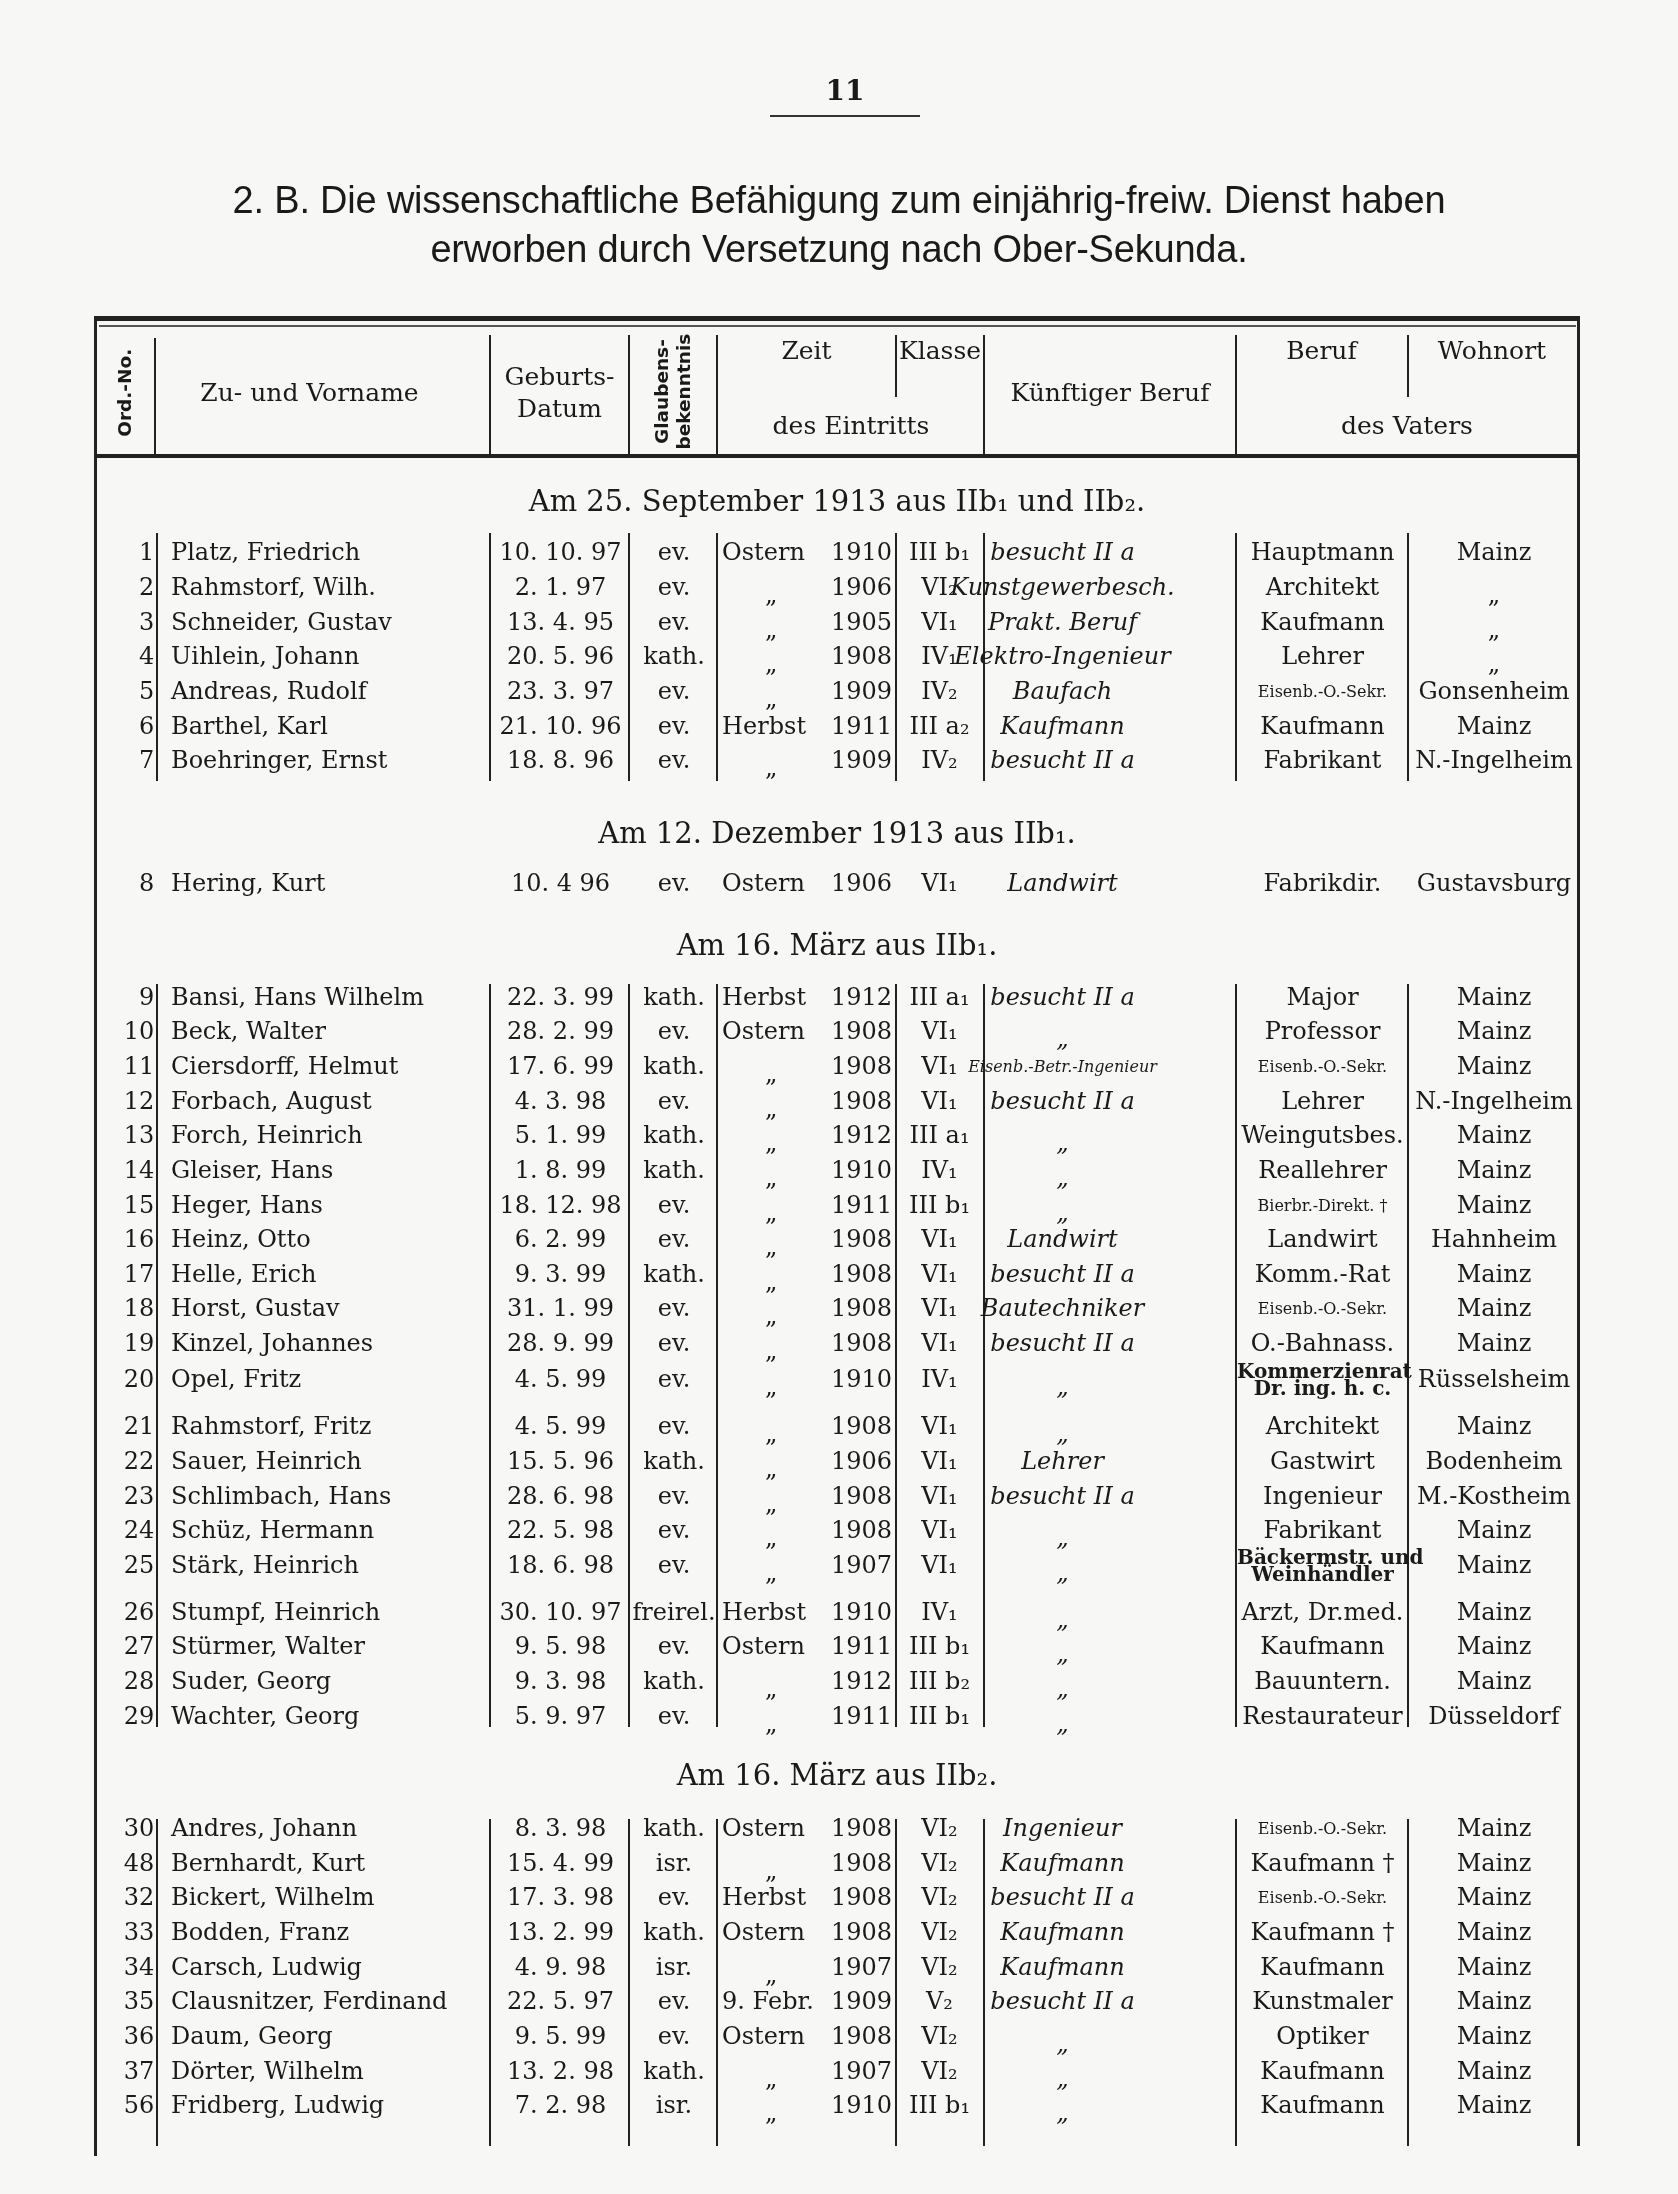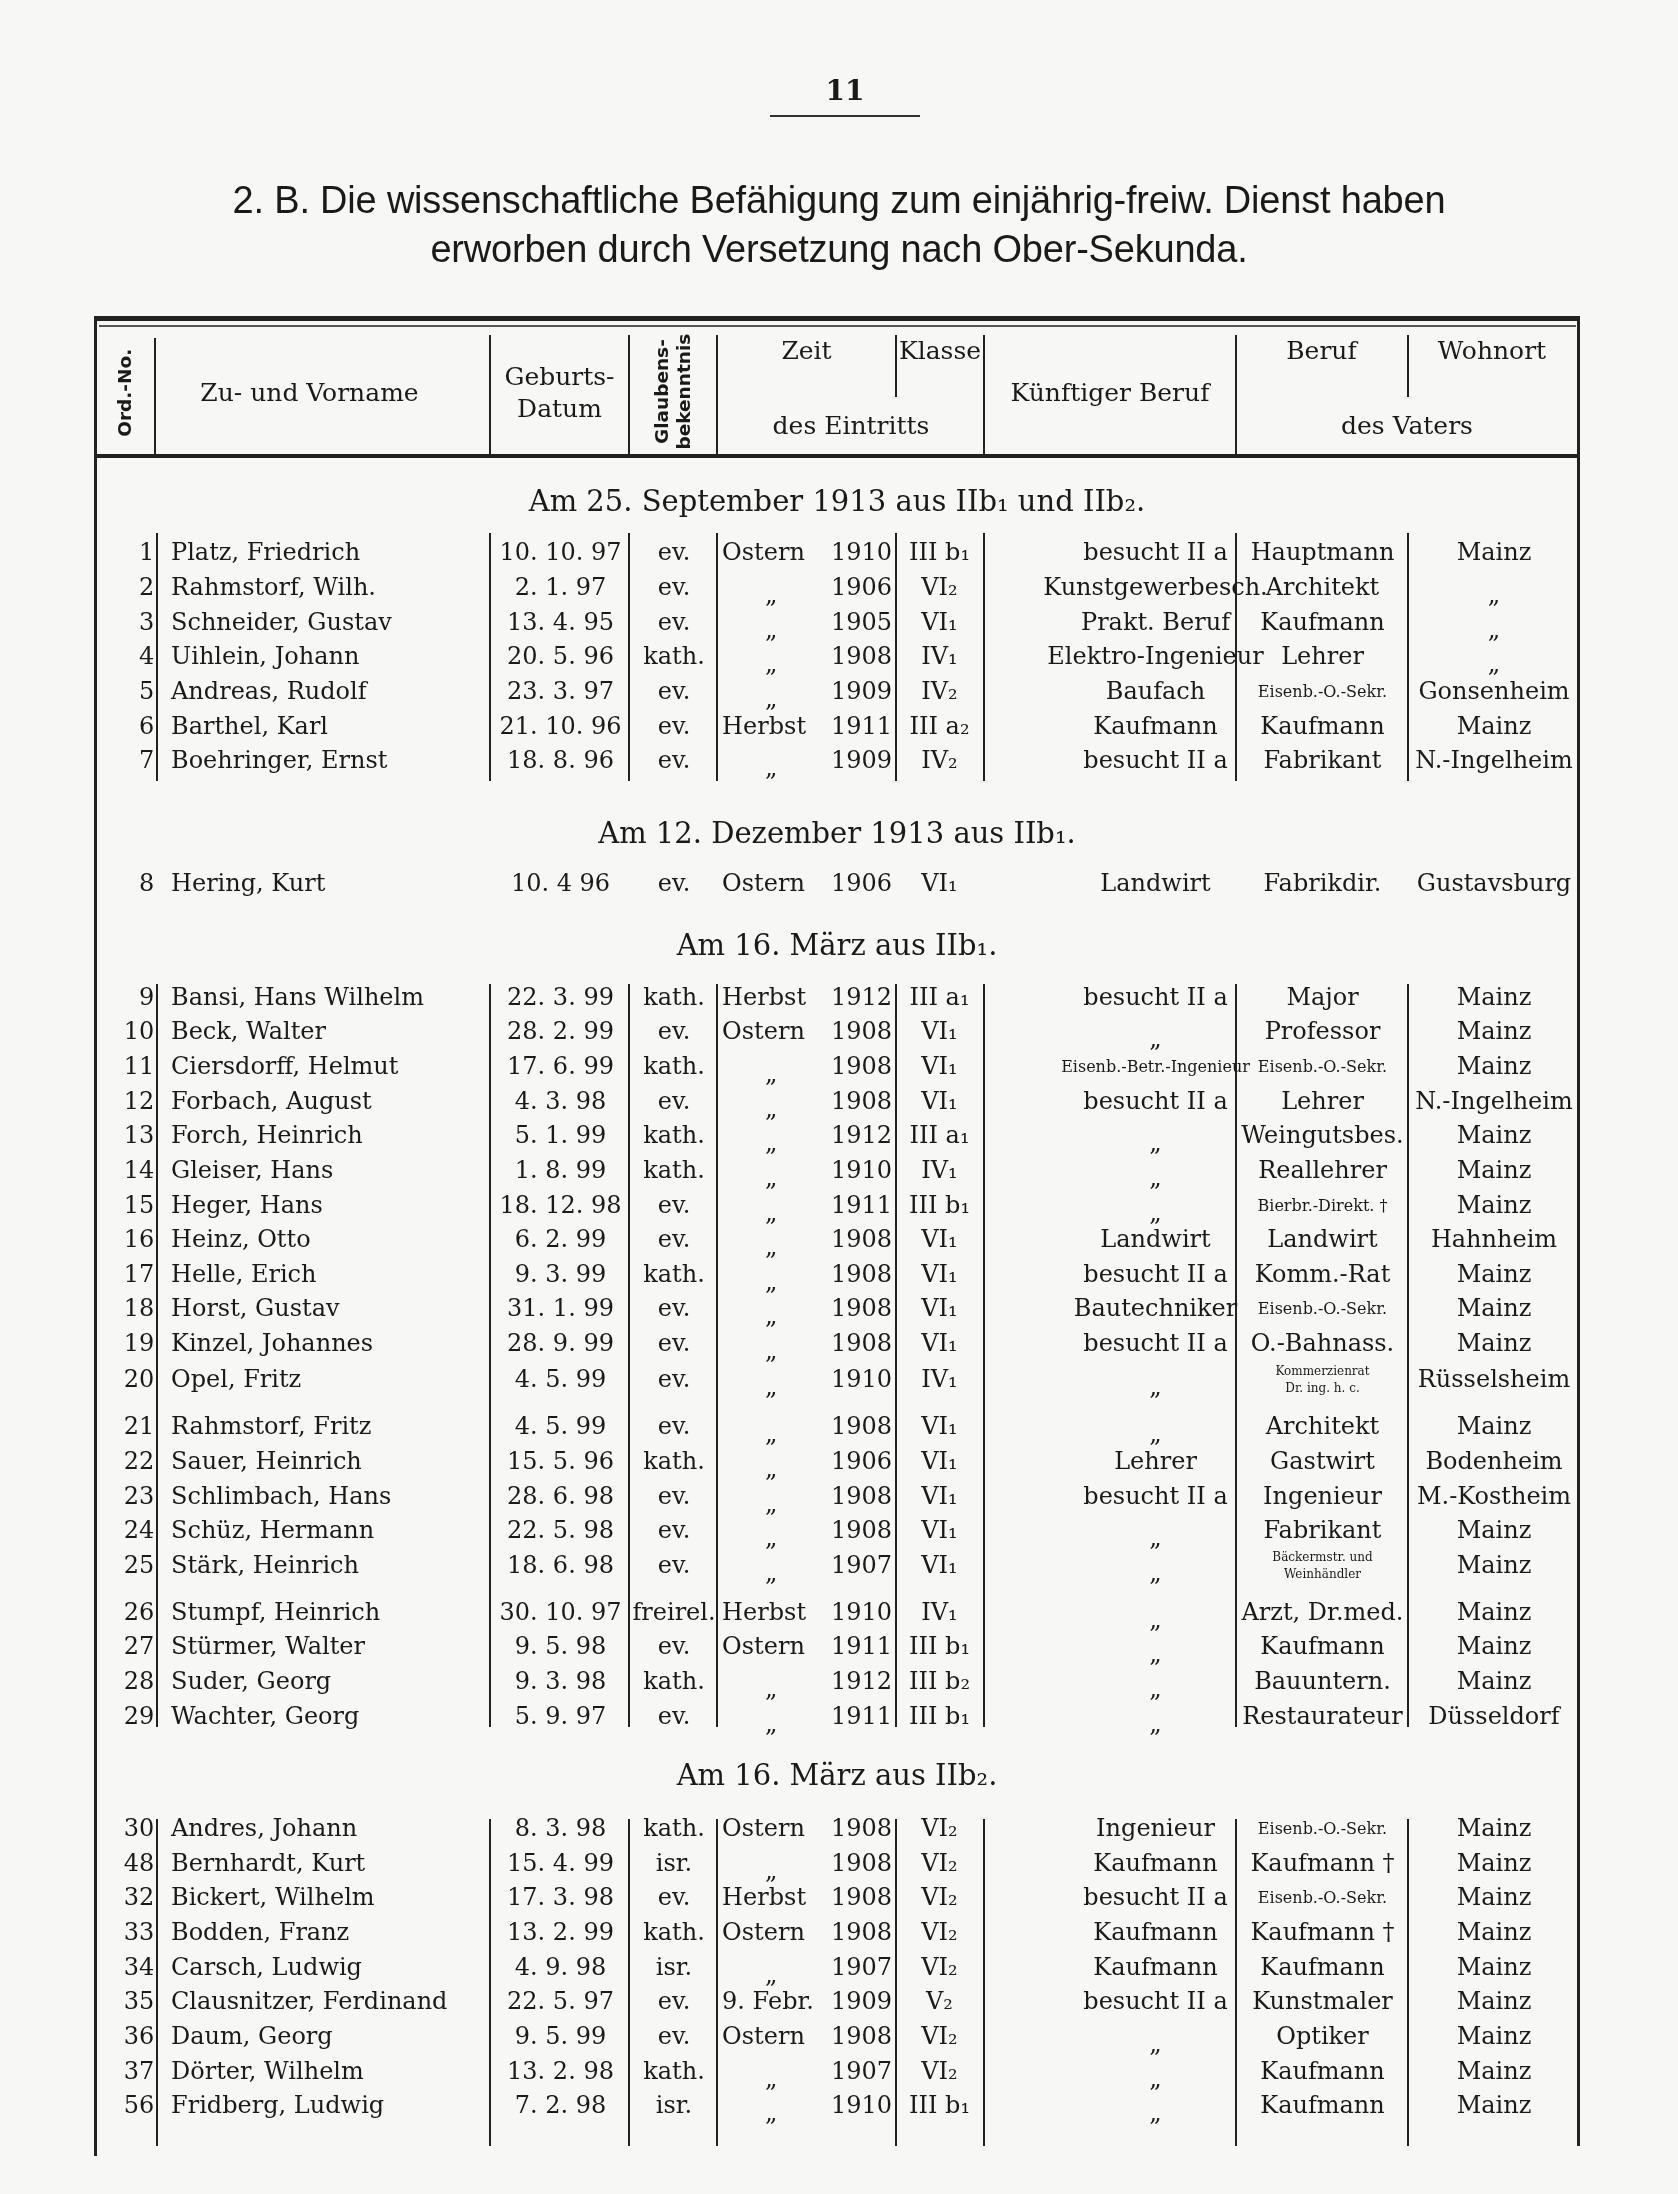--- a/index.html
+++ b/index.html
@@ -24,25 +24,25 @@
   .section-heading { position:absolute; left:0; width:1486px; text-align:center; font-size:29px; }
   .row { position:absolute; left:0; width:1486px; height:35px; font-size:24px; }
   .row .c { position:absolute; top:0; height:35px; line-height:35px; white-space:nowrap; }
   .c.ord { left:6.2px; width:54px; text-align:right; }
   .c.name { left:77px; width:323px; text-align:left; }
   .c.date { left:397px; width:139px; text-align:center; }
   .c.rel { left:537px; width:86px; text-align:center; }
   .c.zeit-s { left:625px; width:99px; text-align:left; padding-left:3.1px; }
   .c.zeit-y { left:724px; width:74px; text-align:right; }
   .c.klasse { left:803px; width:85px; text-align:center; }
-  .c.kb { left:937px; width:249px; text-align:center; }
+  .c.kb { left:844px; width:249px; text-align:center;font-style:italic; }
   .c.beruf { left:1143px; width:171px; text-align:center; }
   .c.wohn { left:1317px; width:166px; text-align:center; }
   .small { font-size:16px; }
-  .two { line-height:17px !important; font-size:12px; padding-top:0.8px; }
+  .two { line-height:17px !important; font-size:20px; padding-top:0.8px;font-weight:bold; }
   .ditto { display:inline-block; position:relative; top:7.7px; }
 </style>
 </head>
 <body>
 
 <div class="page-number">11</div>
 <div class="page-rule"></div>
 
 <div class="title">
   <div>2. B. Die wissenschaftliche Befähigung zum einjährig-freiw. Dienst haben</div>

